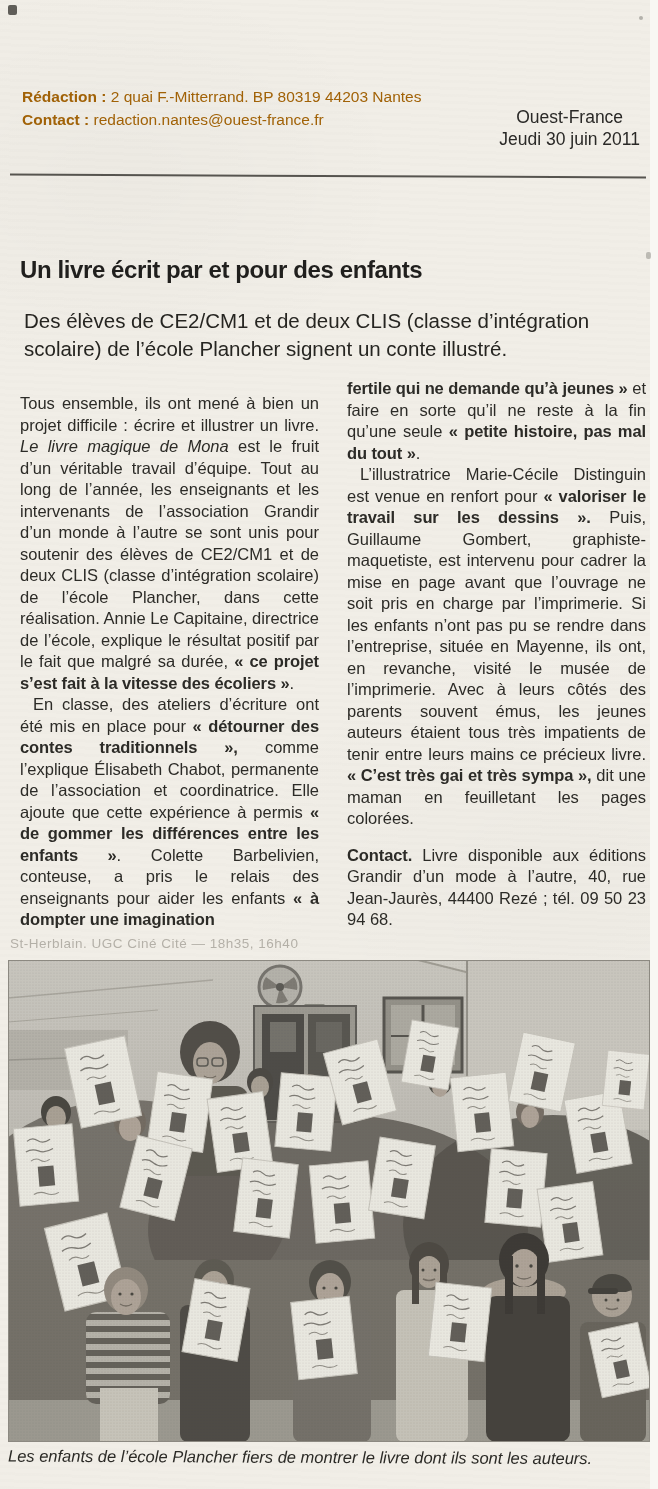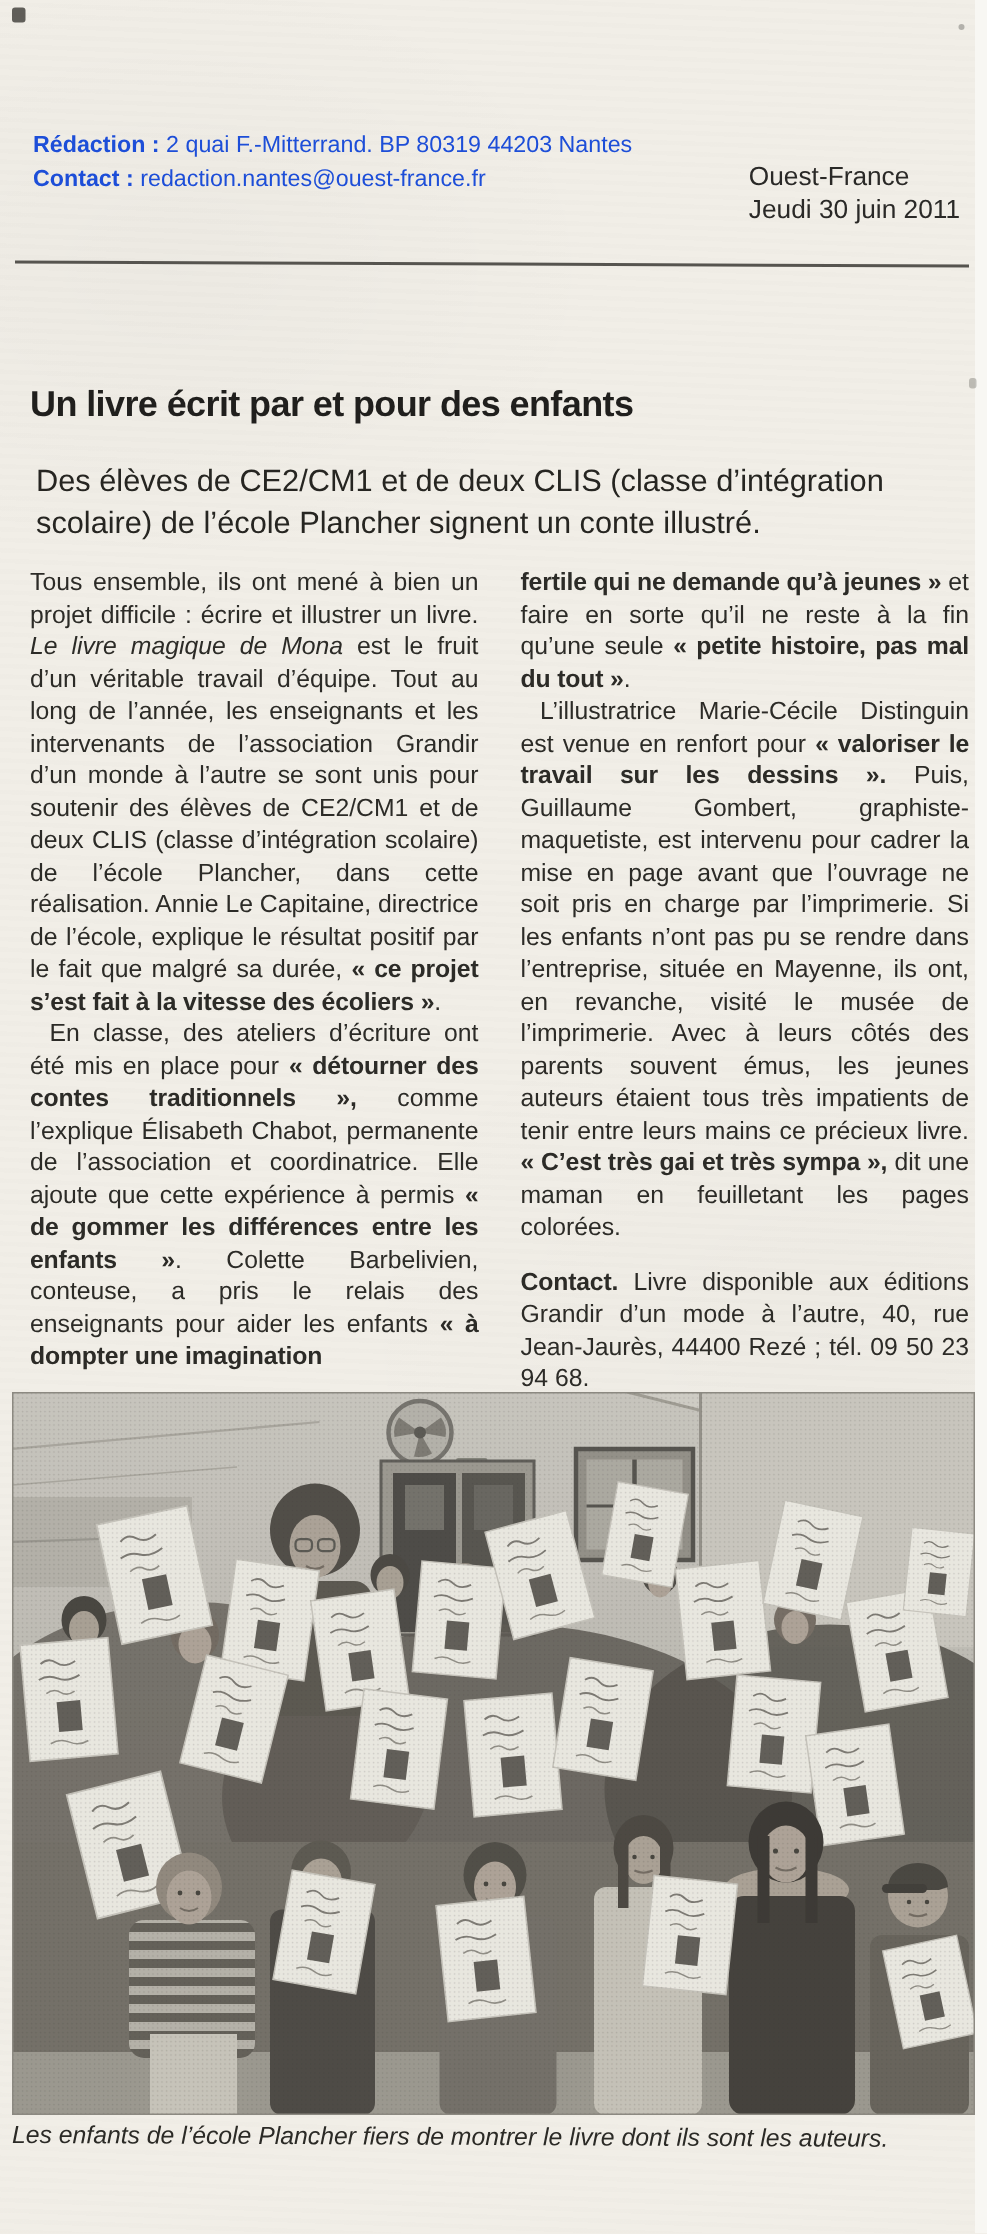--- a/index.html
+++ b/index.html
@@ -11,43 +11,43 @@
       radial-gradient(ellipse 500px 400px at 85% 60%, rgba(0,0,0,0.015), transparent 70%),
       repeating-linear-gradient(2deg, rgba(0,0,0,0.008) 0 3px, transparent 3px 7px);
     font-family:"Liberation Sans", sans-serif;
     color:#2c2b28;
   }
   .abs{position:absolute;}
   .edge-right{right:0;top:0;width:8px;height:100%;background:#f8f7f3;}
   .speck{background:#46443f;border-radius:2px;opacity:.85;}
 
   
-  .masthead-left{left:22px;top:86px;font-size:15.5px;line-height:22.5px;color:#1d4ed8;}
+  .masthead-left{left:22px;top:86px;font-size:15.5px;line-height:22.5px;color:#a16207;}
   .masthead-left .lbl{font-weight:bold;}
-  .masthead-right{right:18px;top:106px;font-size:17.5px;line-height:22px;text-align:left;color:#2a2927;}
+  .masthead-right{right:18px;top:106px;font-size:17.5px;line-height:22px;text-align:center;color:#2a2927;}
   .rule{left:10px;right:12px;top:175px;height:2px;background:#56544f;transform:rotate(0.25deg);}
 
   
   .headline{left:20px;top:256px;width:625px;font-size:24px;font-weight:700;letter-spacing:-0.4px;color:#201f1d;margin:0;}
   .subhead{left:20px;top:303px;width:618px;font-size:20.5px;line-height:27.5px;color:#262521;margin:4px;font-weight:400;}
 
   
-  .columns{left:20px;top:378px;width:626px;display:flex;gap:28px;}
+  .columns{left:20px;top:378px;width:626px;display:flex;gap:28px;align-items:flex-end;}
   .col{width:301px;font-size:16.5px;line-height:21.5px;color:#2c2b27;}
   .body-p{margin:0;text-align:justify;}
   .body-p.indent{text-indent:13px;}
   .body-p.spaced{margin-top:15px;}
   .seg-bold{font-weight:bold;letter-spacing:-0.1px;}
   .seg-italic{font-style:italic;}
 
   
   .ghost-line{left:10px;top:936px;font-size:13.5px;color:#a09c93;opacity:.75;filter:blur(0.4px);letter-spacing:.5px;white-space:nowrap;}
 
   
-  .photo-wrap{left:8px;top:928px;width:596px;height:482px;}
+  .photo-wrap{left:8px;top:960px;width:596px;height:482px;}
   .photo-wrap svg{display:block;}
   .caption{left:8px;top:1451px;width:645px;font-size:16.5px;font-style:italic;color:#2b2a26;transform:rotate(0.25deg);}
 </style>
 </head>
 <body>
 
 <div class="abs edge-right"></div>
 <div class="abs speck" style="left:8px;top:5px;width:9px;height:10px;"></div>
 <div class="abs speck" style="left:639px;top:16px;width:4px;height:4px;opacity:.35;"></div>
 <div class="abs speck" style="left:646px;top:252px;width:5px;height:7px;opacity:.3;"></div>

